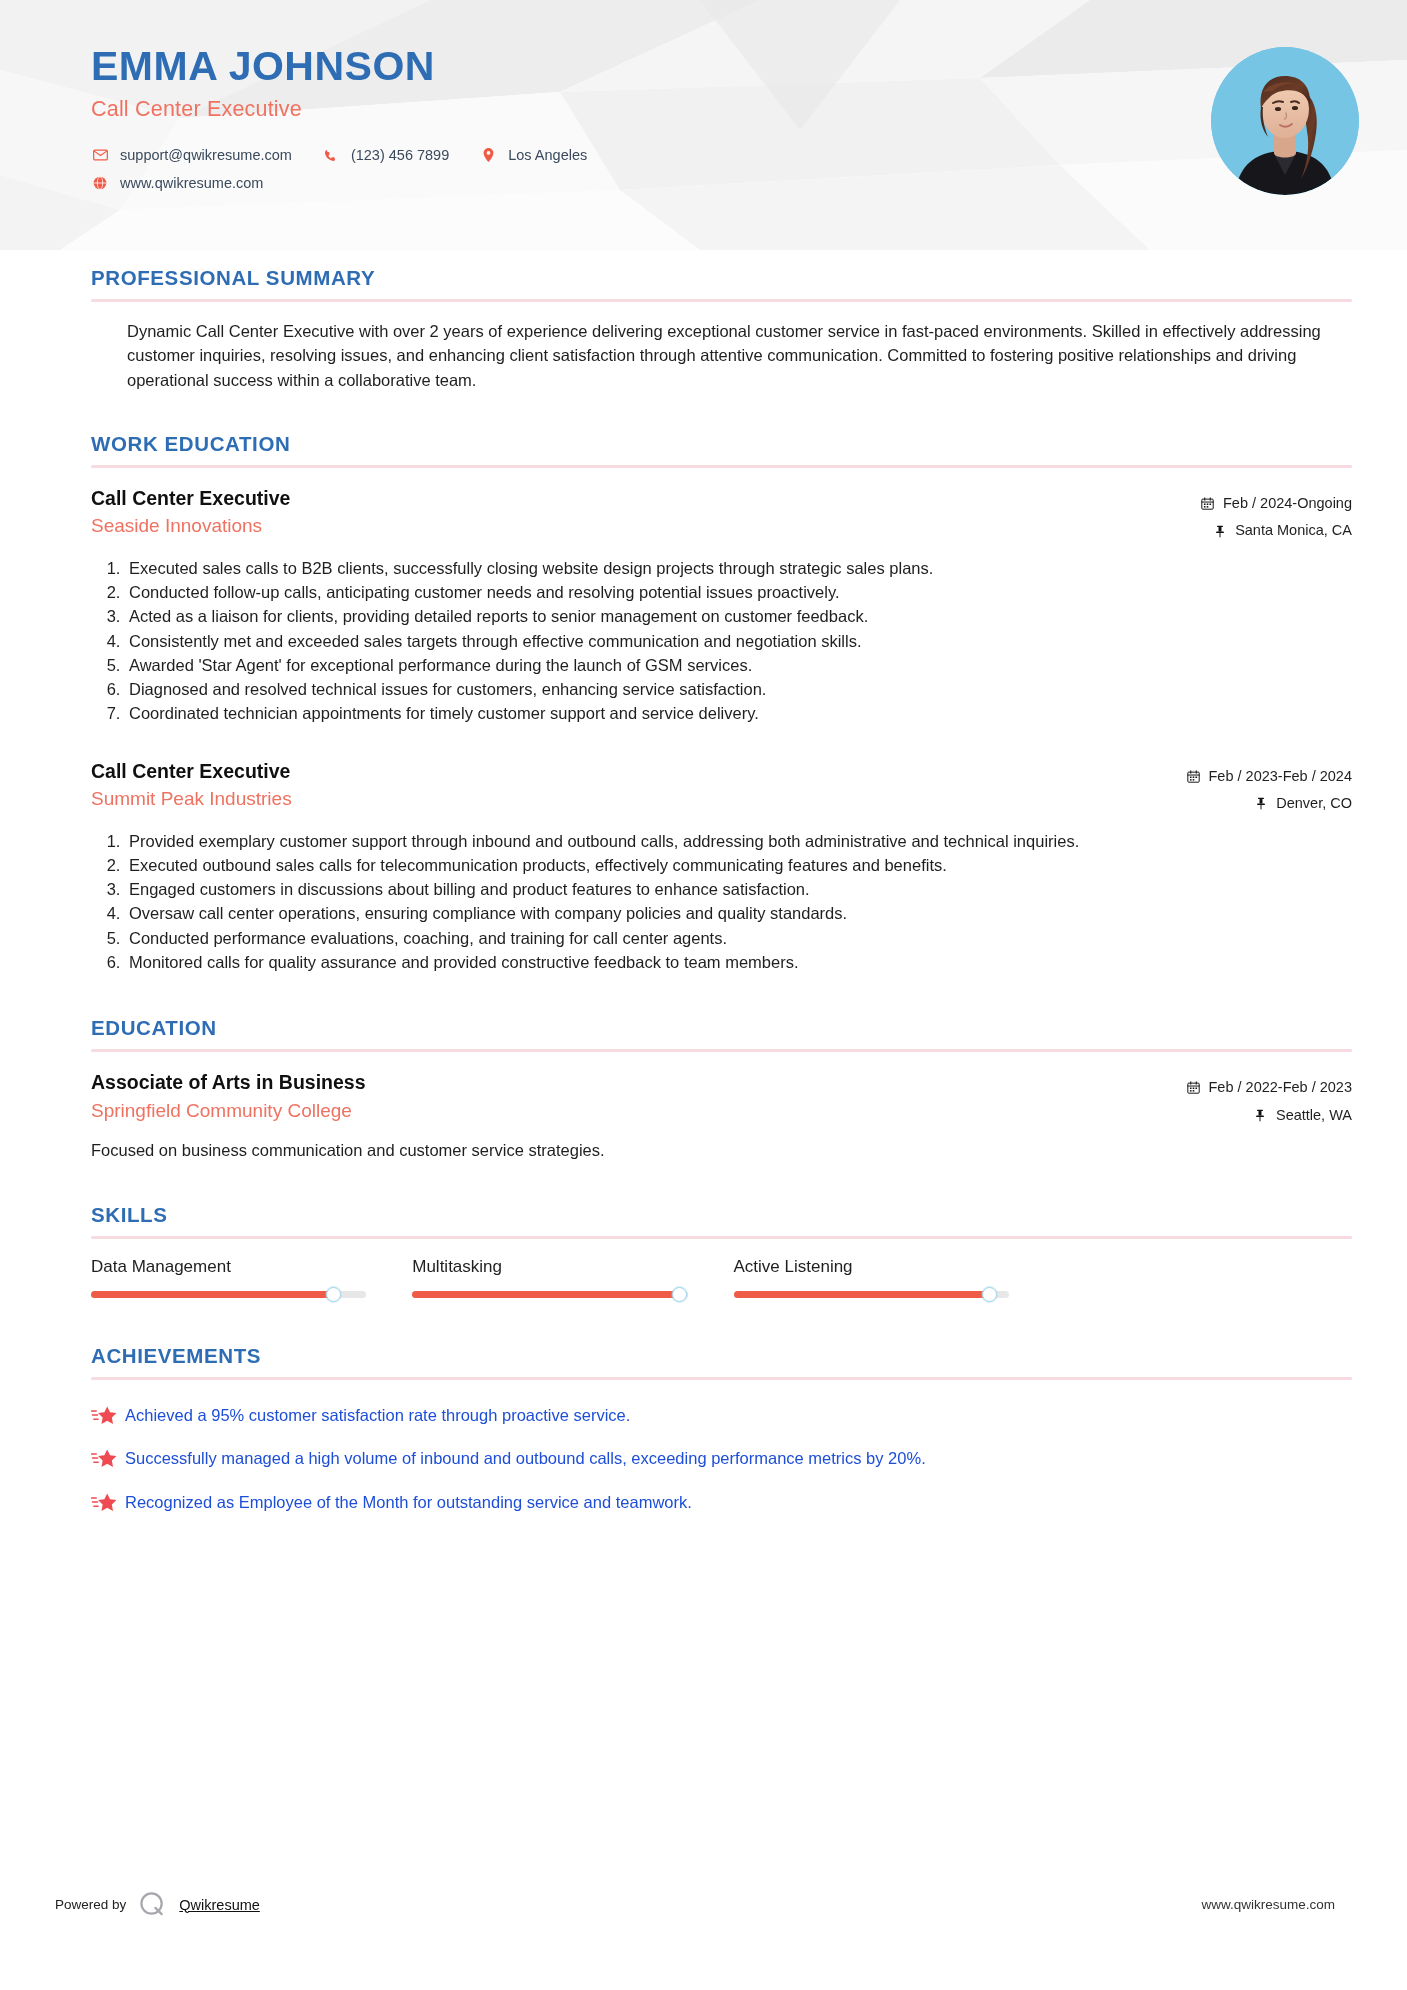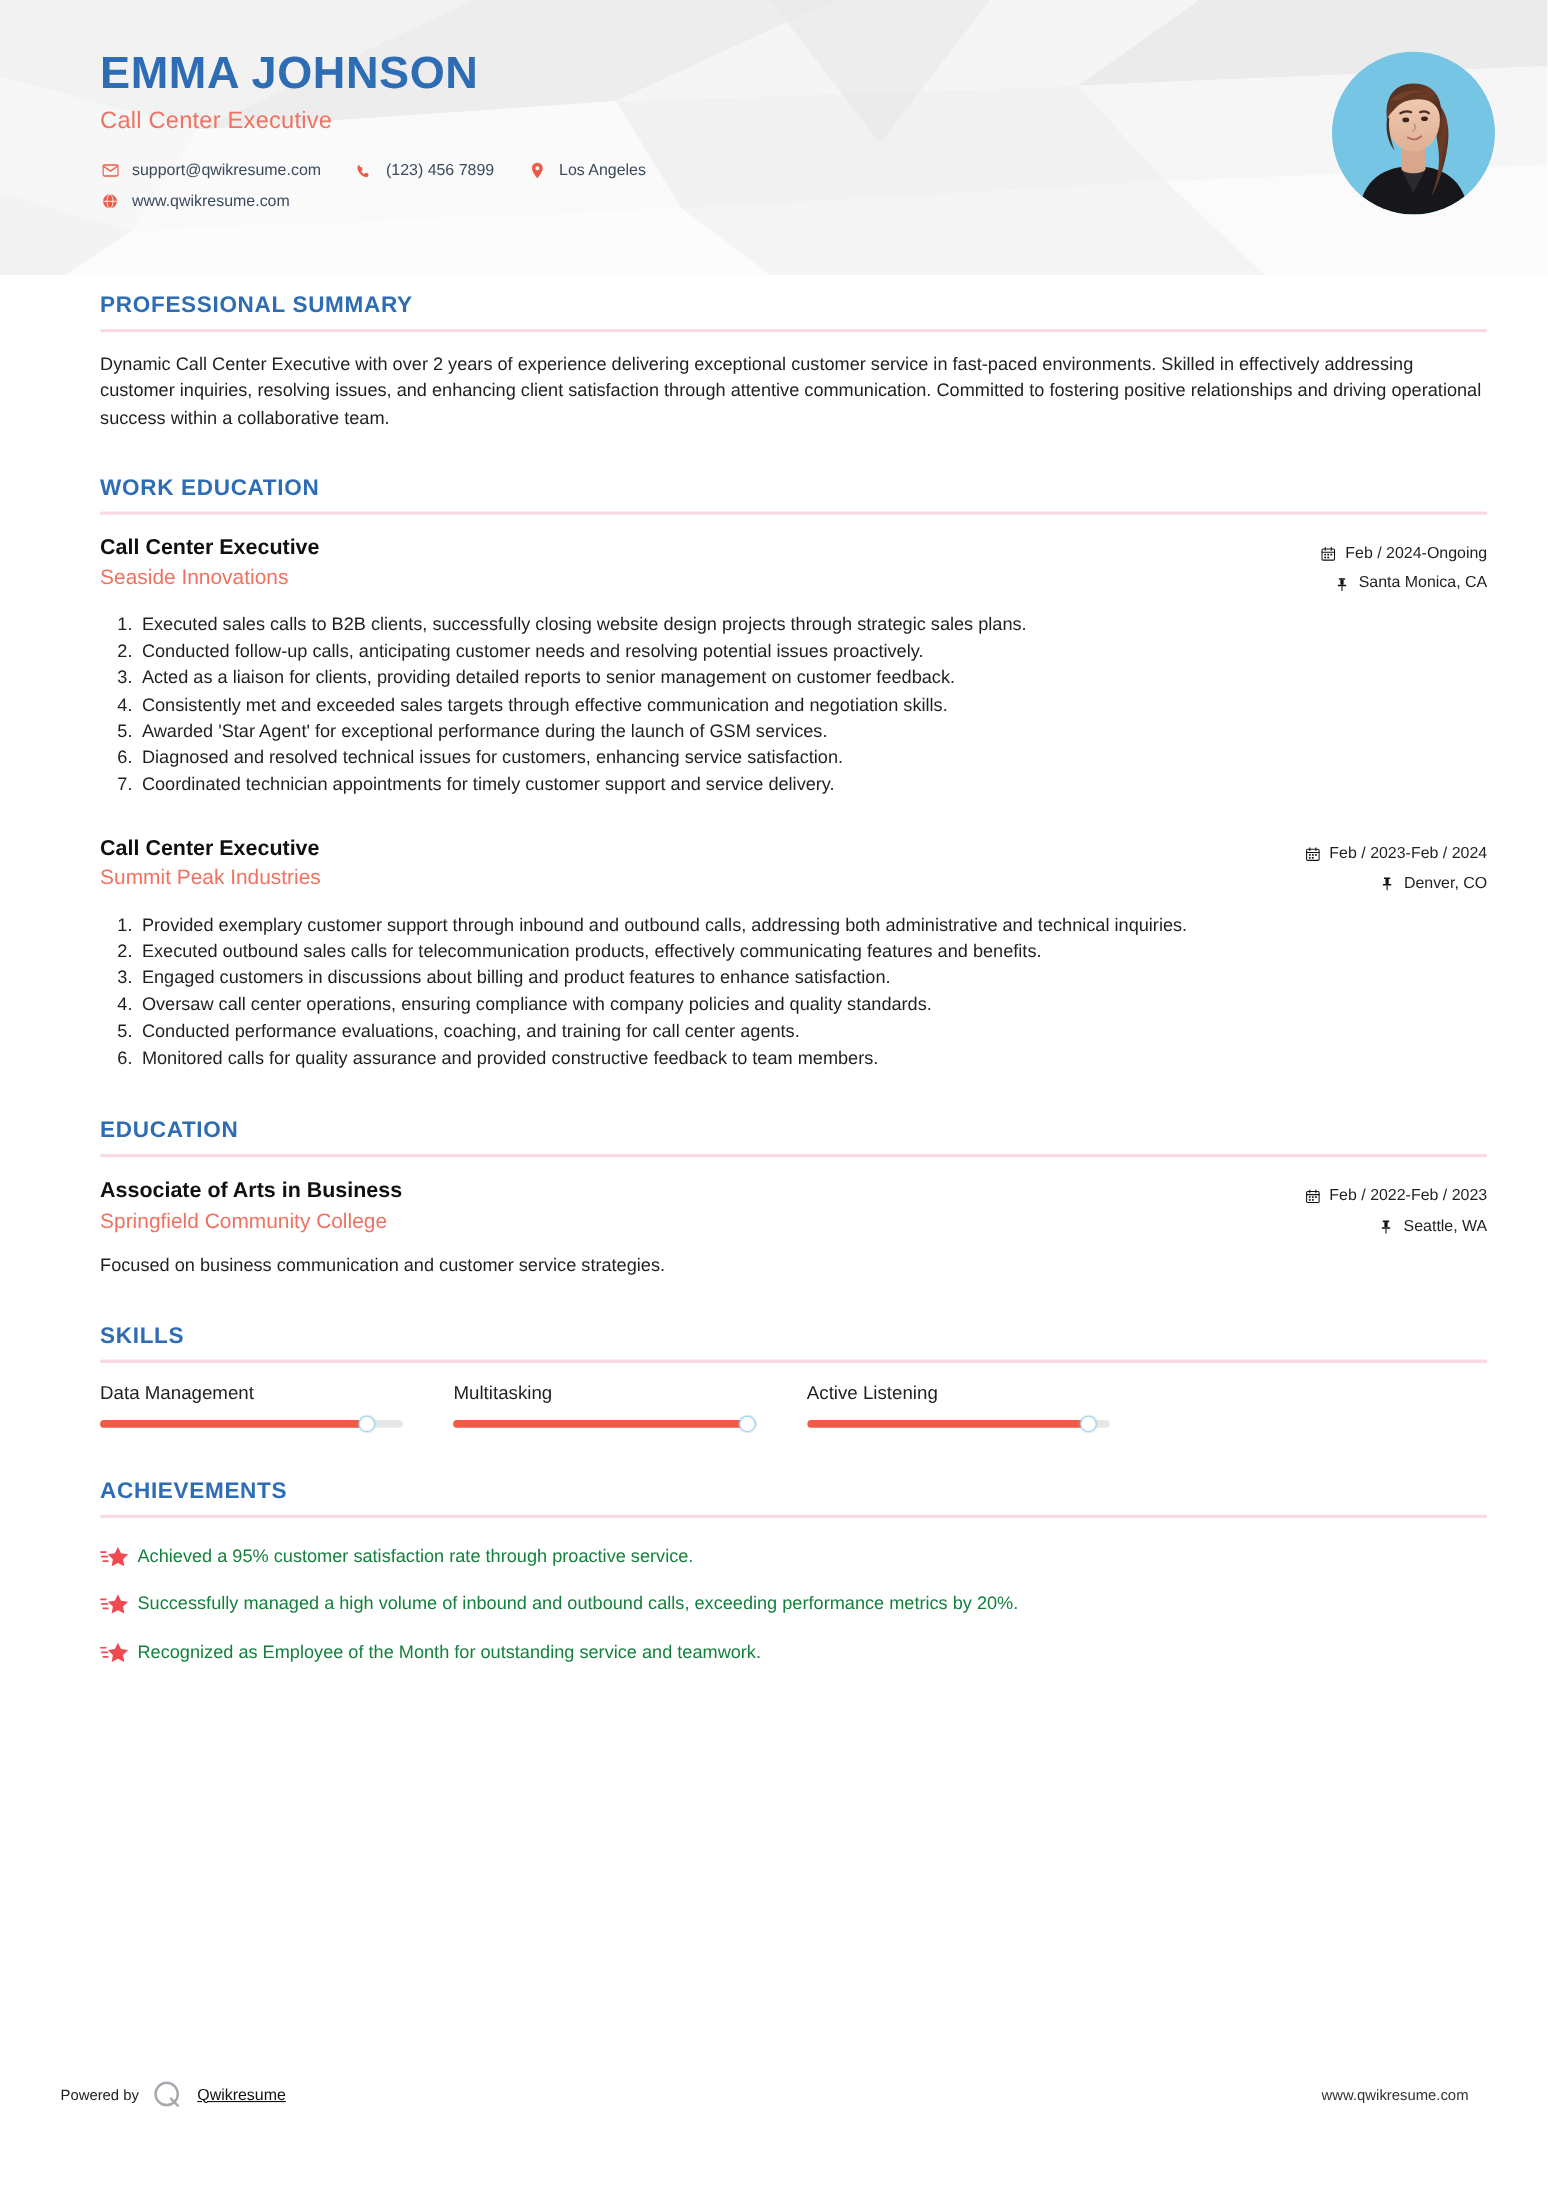--- a/index.html
+++ b/index.html
@@ -115,20 +115,21 @@
     background: #f7dbe0;
     margin-top: 9px;
     margin-bottom: 17px;
     border-radius: 2px;
   }
 
   .summary-text {
     font-size: 16.5px;
     line-height: 1.47;
     color: #1f1f1f;
+    margin-left: 36px;
   }
 
   
   .entry { margin-bottom: 10px; }
 
   .entry-head {
     display: flex;
     justify-content: space-between;
     align-items: flex-start;
   }
@@ -250,21 +251,21 @@
     display: flex;
     align-items: center;
     justify-content: flex-start;
     padding-top: 1px;
     color: #ef4a52;
   }
   .ach-icon svg { display: block; }
   .ach-text {
     font-size: 16.5px;
     line-height: 1.45;
-    color: #15803d;
+    color: #1d4ed8;
   }
 
   
   .footer {
     position: absolute;
     left: 55px;
     right: 72px;
     bottom: 72px;
     display: flex;
     align-items: center;

